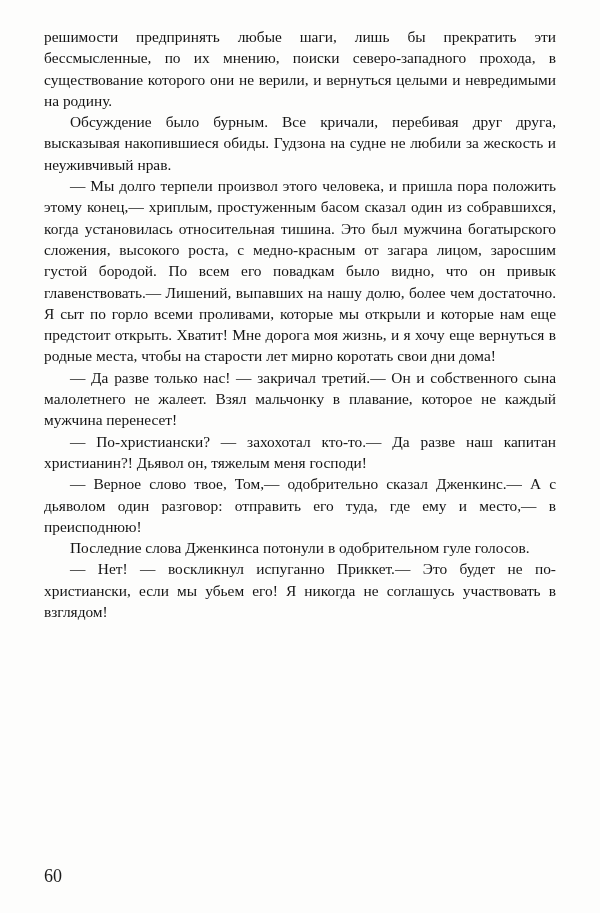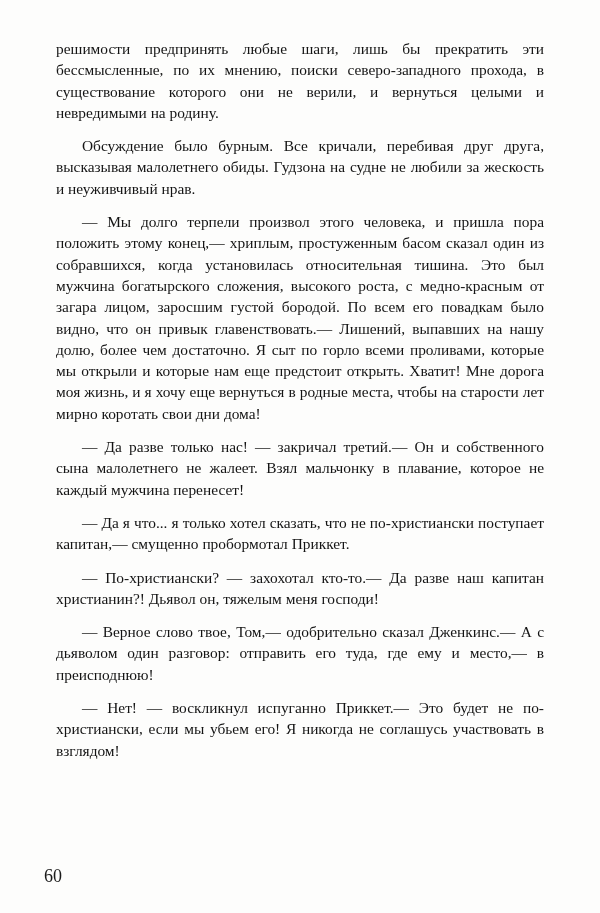--- a/index.html
+++ b/index.html
@@ -25,21 +25,21 @@
   .body-text {
     font-family: "Liberation Serif", serif;
     font-size: 15.4px;
     line-height: 21.3px;
     text-align: justify;
     text-justify: inter-word;
     color: #141414;
     -webkit-font-smoothing: antialiased;
   }
   .para {
-    margin: 12px;
+    margin: 0;
     text-indent: 0;
   }
   .para.indent {
     text-indent: 26px;
   }
   .page-number {
     position: absolute;
     left: 44px;
     bottom: 26px;
     font-family: "Liberation Serif", serif;
@@ -47,24 +47,24 @@
     color: #1a1a1a;
   }
 </style>
 </head>
 <body>
 
 <div class="page">
 
   <div class="body-text">
     <p class="para">решимости предпринять любые шаги, лишь бы прекратить эти бессмысленные, по их мнению, поиски северо-западного прохода, в существование которого они не верили, и вернуться целыми и невредимыми на родину.</p>
-    <p class="para indent">Обсуждение было бурным. Все кричали, перебивая друг друга, высказывая малолетнего обиды. Гудзона на судне не любили за жескость и неуживчивый нрав.</p>
+    <p class="para indent">Обсуждение было бурным. Все кричали, перебивая друг друга, высказывая накопившиеся обиды. Гудзона на судне не любили за жескость и неуживчивый нрав.</p>
     <p class="para indent">— Мы долго терпели произвол этого человека, и пришла пора положить этому конец,— хриплым, простуженным басом сказал один из собравшихся, когда установилась относительная тишина. Это был мужчина богатырского сложения, высокого роста, с медно-красным от загара лицом, заросшим густой бородой. По всем его повадкам было видно, что он привык главенствовать.— Лишений, выпавших на нашу долю, более чем достаточно. Я сыт по горло всеми проливами, которые мы открыли и которые нам еще предстоит открыть. Хватит! Мне дорога моя жизнь, и я хочу еще вернуться в родные места, чтобы на старости лет мирно коротать свои дни дома!</p>
     <p class="para indent">— Да разве только нас! — закричал третий.— Он и собственного сына малолетнего не жалеет. Взял мальчонку в плавание, которое не каждый мужчина перенесет!</p>
-    <p class="para indent">— Да я что... я только хотел сказать, что не по-христиански поступает капитан,— смущенно пробормотал Приккет.</p>
     <p class="para indent">— По-христиански? — захохотал кто-то.— Да разве наш капитан христианин?! Дьявол он, тяжелым меня господи!</p>
     <p class="para indent">— Верное слово твое, Том,— одобрительно сказал Дженкинс.— А с дьяволом один разговор: отправить его туда, где ему и место,— в преисподнюю!</p>
+    <p class="para indent">Последние слова Дженкинса потонули в одобрительном гуле голосов.</p>
     <p class="para indent">— Нет! — воскликнул испуганно Приккет.— Это будет не по-христиански, если мы убьем его! Я никогда не соглашусь участвовать в взглядом!</p>
   </div>
 
   <div class="page-number">60</div>
 
 </div>
 
 </body></html>

